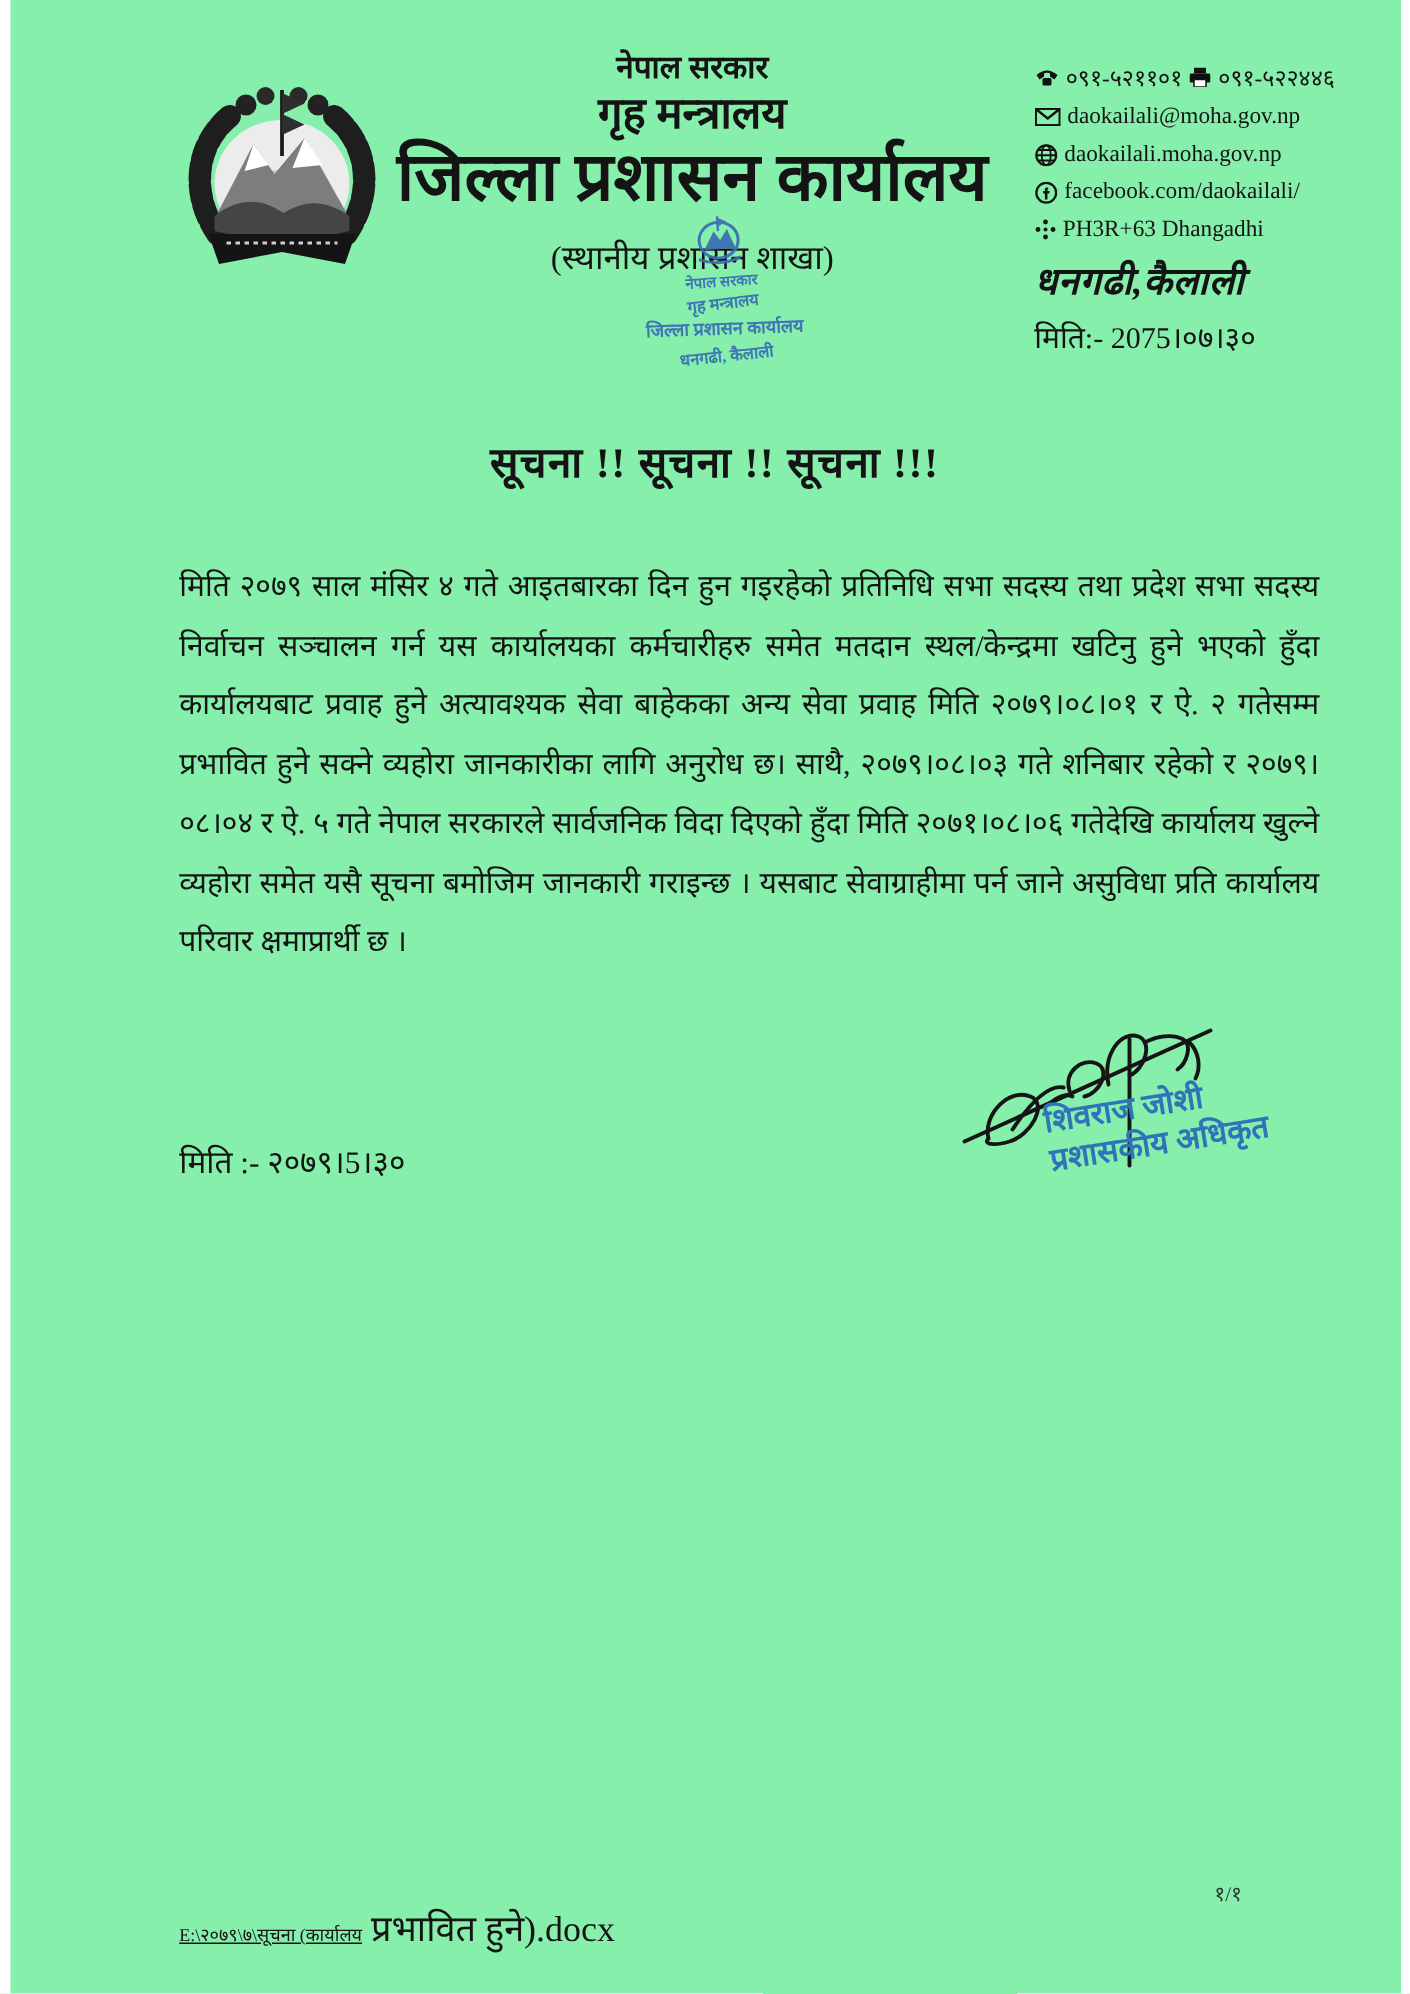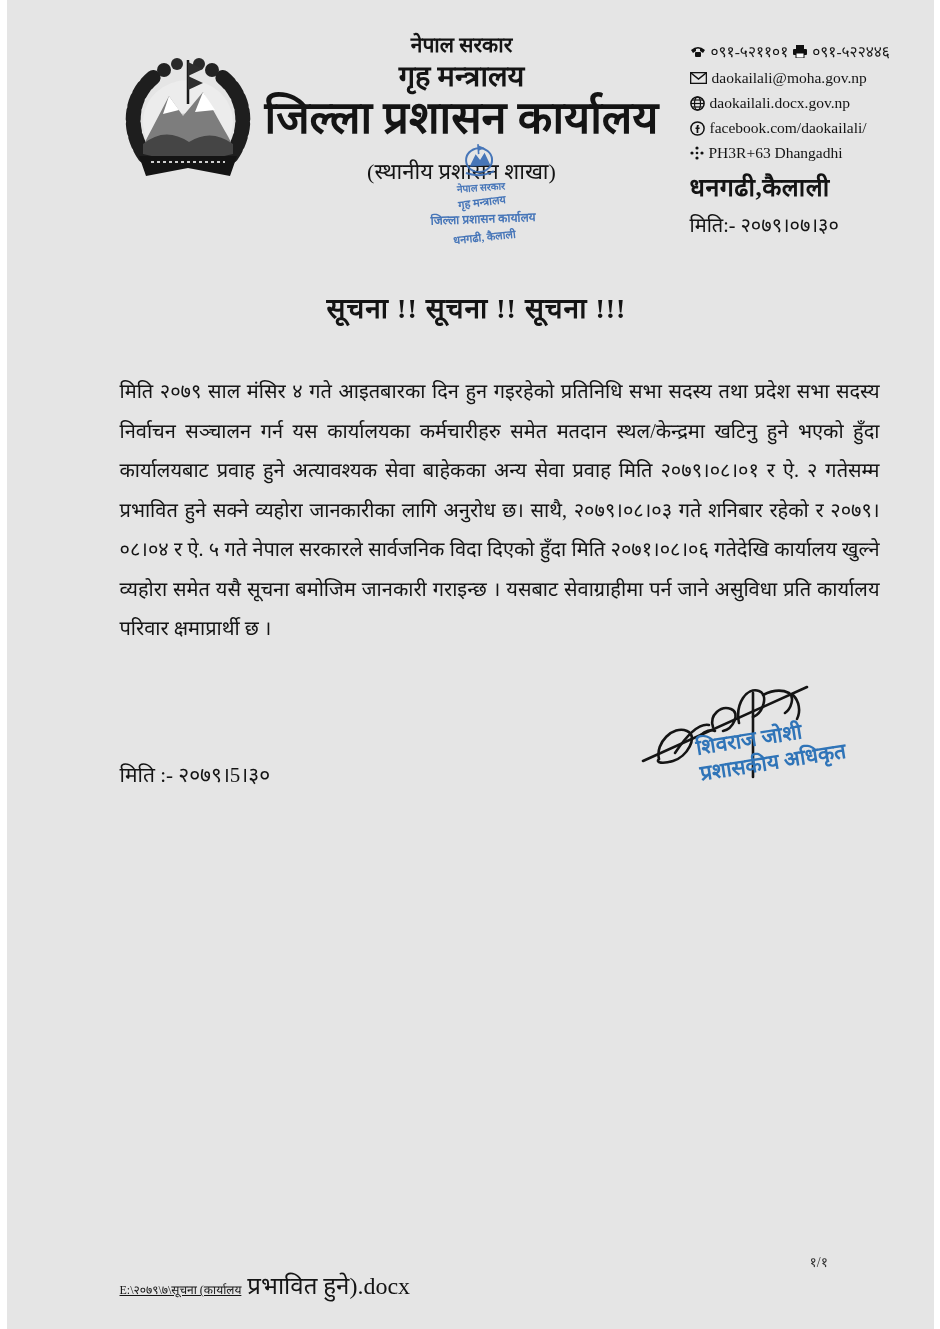--- a/index.html
+++ b/index.html
@@ -2,21 +2,21 @@
 <html><head>
 <meta charset="utf-8">
 <style>
   * { margin: 0; padding: 0; box-sizing: border-box; }
   html, body { background: #ffffff; }
   body { font-family: "Liberation Serif", "DejaVu Serif", serif; color: #141414; }
   .page {
     position: relative;
     width: 927px;
     height: 1329px;
-    background: #e5e5e5;
+    background: #86efac;
     overflow: hidden;
     margin: 0 auto;
   }
 
   
   .emblem { position: absolute; left: 110px; top: 52px; width: 142px; height: 134px; }
 
   .head-center { position: absolute; left: 215px; top: 34px; width: 480px; text-align: center; }
   .gov-line   { font-size: 21px; font-weight: bold; line-height: 1.1; }
   .ministry   { font-size: 29px; font-weight: bold; line-height: 1.15; margin-top: 3px; }
@@ -32,21 +32,21 @@
   }
   .header-stamp .st-emblem { display: block; margin: 0 auto; }
   .header-stamp .s1 { font-size: 10px; font-weight: bold; }
   .header-stamp .s2 { font-size: 11px; font-weight: bold; transform: rotate(-3deg); }
   .header-stamp .s3 { font-size: 12px; font-weight: bold; transform: rotate(2deg); margin-top: 1px; }
   .header-stamp .s4 { font-size: 11px; font-weight: bold; transform: rotate(-2deg); margin-top: 2px; }
 
   .contact-block { position: absolute; left: 683px; top: 40px; width: 252px; }
   .contact-row { display: flex; align-items: center; gap: 5px; font-size: 15.5px; font-weight: normal; margin-bottom: 7px; white-space: nowrap; }
   .contact-row .ico { flex: 0 0 auto; display: inline-flex; }
-  .contact-city { font-size: 25px; font-weight: bold; margin-top: 2px; letter-spacing: 0.5px; }
+  .contact-city { font-size: 25px; font-weight: bold; margin-top: 2px; letter-spacing: 0.5px; font-style: italic; }
   .contact-date { font-size: 20px; margin-top: 8px; }
 
   
   .notice-title {
     position: absolute; left: 0; top: 288px; width: 940px;
     text-align: center; font-size: 28px; font-weight: bold; letter-spacing: 1px;
   }
   .notice-body {
     position: absolute; left: 113px; top: 372px; width: 760px;
     font-size: 20px; line-height: 39.5px; text-align: justify;
@@ -154,21 +154,21 @@
     <div class="contact-row">
       <span class="ico">
         <svg width="15" height="15" viewBox="0 0 15 15">
             <circle cx="7.5" cy="7.5" r="6.6" fill="none" stroke="#111" stroke-width="1.5"></circle>
             <ellipse cx="7.5" cy="7.5" rx="3" ry="6.6" fill="none" stroke="#111" stroke-width="1.2"></ellipse>
             <line x1="1" y1="7.5" x2="14" y2="7.5" stroke="#111" stroke-width="1.2"></line>
             <line x1="2" y1="4" x2="13" y2="4" stroke="#111" stroke-width="1.2"></line>
             <line x1="2" y1="11" x2="13" y2="11" stroke="#111" stroke-width="1.2"></line>
           </svg>
       </span>
-      <span>daokailali.docx.gov.np</span>
+      <span>daokailali.moha.gov.np</span>
     </div>
     <div class="contact-row">
       <span class="ico">
         <svg width="15" height="15" viewBox="0 0 15 15">
             <circle cx="7.5" cy="7.5" r="6.6" fill="none" stroke="#111" stroke-width="1.5"></circle>
             <path d="M8.8 4 L7.6 4 Q 6.6 4 6.6 5.2 L6.6 6.4 L5.5 6.4 L5.5 8 L6.6 8 L6.6 12 L8.3 12 L8.3 8 L9.5 8 L9.8 6.4 L8.3 6.4 L8.3 5.5 Q 8.3 5.2 8.8 5.2 Z" fill="#111"></path>
           </svg>
       </span>
       <span>facebook.com/daokailali/</span>
     </div>
@@ -178,21 +178,21 @@
             <circle cx="2" cy="7" r="1.6" fill="#111"></circle>
             <circle cx="12" cy="7" r="1.6" fill="#111"></circle>
             <circle cx="7" cy="2" r="1.6" fill="#111"></circle>
             <circle cx="7" cy="12" r="1.6" fill="#111"></circle>
             <circle cx="7" cy="7" r="1.3" fill="#111"></circle>
           </svg>
       </span>
       <span>PH3R+63 Dhangadhi</span>
     </div>
     <div class="contact-city">धनगढी,कैलाली</div>
-    <div class="contact-date">मिति:- २०७९।०७।३०</div>
+    <div class="contact-date">मिति:- 2075।०७।३०</div>
   </div>
 
   <div class="notice-title">सूचना !! सूचना !! सूचना !!!</div>
 
   <p class="notice-body">मिति २०७९ साल मंसिर ४ गते आइतबारका दिन हुन गइरहेको प्रतिनिधि सभा सदस्य तथा प्रदेश सभा सदस्य निर्वाचन सञ्चालन गर्न यस कार्यालयका कर्मचारीहरु समेत मतदान स्थल/केन्द्रमा खटिनु हुने भएको हुँदा कार्यालयबाट प्रवाह हुने अत्यावश्यक सेवा बाहेकका अन्य सेवा प्रवाह मिति २०७९।०८।०१ र ऐ. २ गतेसम्म प्रभावित हुने सक्ने व्यहोरा जानकारीका लागि अनुरोध छ। साथै, २०७९।०८।०३ गते शनिबार रहेको र २०७९।०८।०४ र ऐ. ५ गते नेपाल सरकारले सार्वजनिक विदा दिएको हुँदा मिति २०७१।०८।०६ गतेदेखि कार्यालय खुल्ने व्यहोरा समेत यसै सूचना बमोजिम जानकारी गराइन्छ । यसबाट सेवाग्राहीमा पर्न जाने असुविधा प्रति कार्यालय परिवार क्षमाप्रार्थी छ ।</p>
 
   <div class="notice-date">मिति :- २०७९।5।३०</div>
 
   <div class="signature-wrap">
     <svg class="sig-ink" width="220" height="120" viewBox="0 0 220 120">

